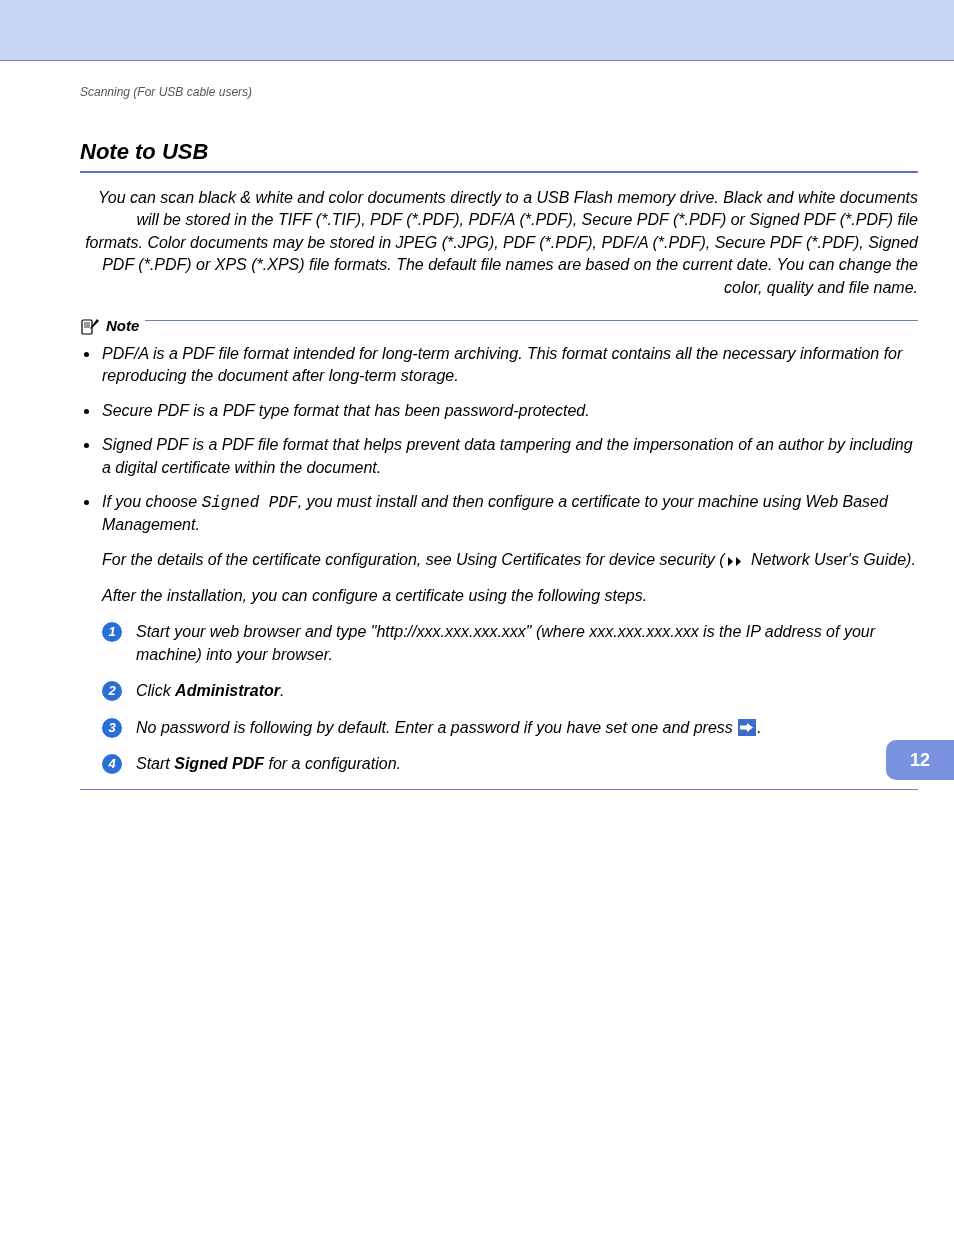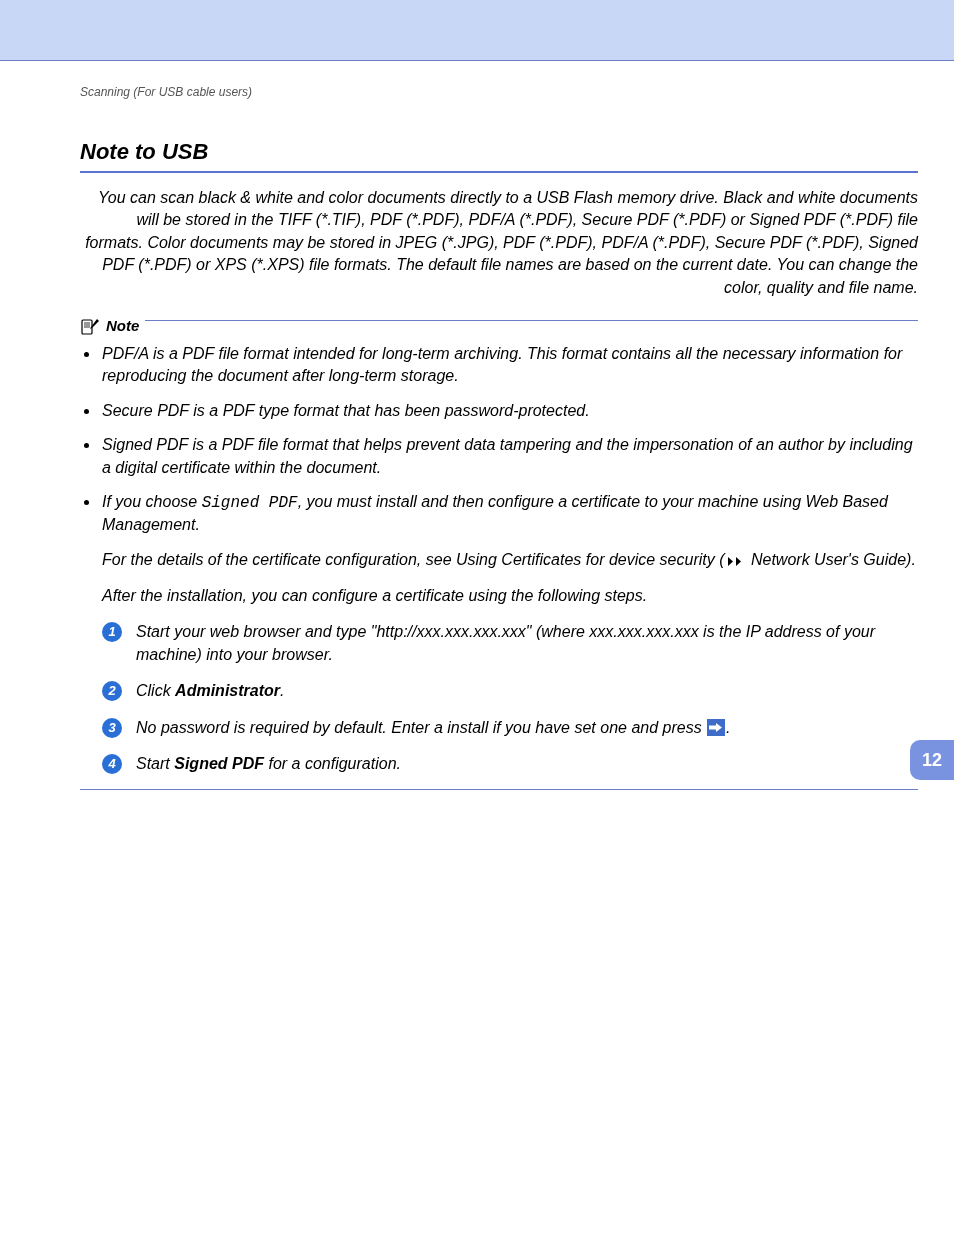--- a/index.html
+++ b/index.html
@@ -119,21 +119,21 @@
   .press-icon svg { position: absolute; left: 2px; top: 2px; }
   .bottom-note-rule {
     border: none;
     border-top: 1px solid #6a7fc7;
     margin: 0;
   }
   .chapter-tab {
     position: absolute;
     right: -60px;
     top: 740px;
-    width: 44px;
+    width: 68px;
     height: 40px;
     background: #7a93e0;
     color: #fff;
     font-weight: bold;
     font-size: 18px;
     display: flex;
     align-items: center;
     justify-content: center;
     border-top-left-radius: 10px;
     border-bottom-left-radius: 10px;
@@ -203,21 +203,21 @@
             <li>
               <span class="step-num">1</span>
               <span>Start your web browser and type "http://xxx.xxx.xxx.xxx" (where xxx.xxx.xxx.xxx is the IP address of your machine) into your browser.</span>
             </li>
             <li>
               <span class="step-num">2</span>
               <span>Click </span><span class="bold">Administrator</span><span>.</span>
             </li>
             <li>
               <span class="step-num">3</span>
-              <span>No password is required by default. Enter a install if you have set one and press </span><span class="press-icon">
+              <span>No password is following by default. Enter a password if you have set one and press </span><span class="press-icon">
                 <svg width="14" height="13" viewBox="0 0 14 13">
                   <rect x="0" y="4.5" width="8" height="4" fill="#fff"></rect>
                   <path d="M7 2 L13 6.5 L7 11 Z" fill="#fff"></path>
                 </svg>
               </span><span>.</span>
             </li>
             <li>
               <span class="step-num">4</span>
               <span>Start </span><span class="bold">Signed PDF</span><span> for a configuration.</span>
             </li>

